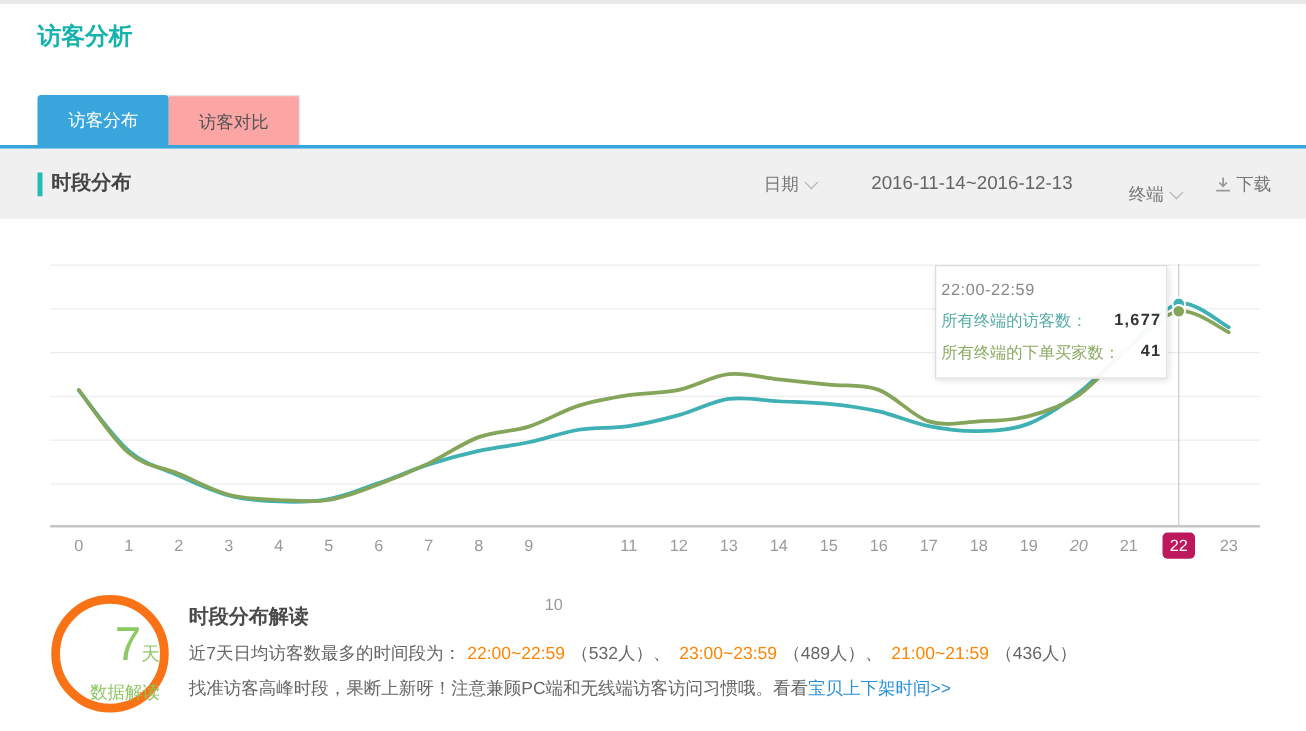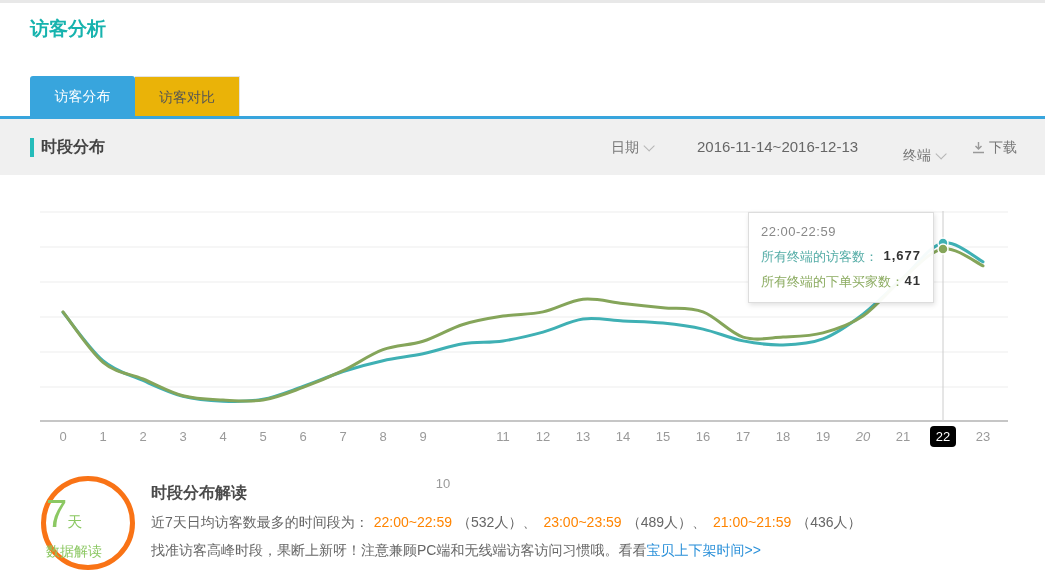--- a/index.html
+++ b/index.html
@@ -7,50 +7,50 @@
     font-family:"Liberation Sans","DejaVu Sans",sans-serif; }
   #app { position:relative; width:1045px; height:585px; background:#fff; }
 
   .top-strip { position:absolute; left:0; top:0; width:100%; height:3px; background:#e8e8e8; }
 
   .page-title { position:absolute; left:30px; top:16px; font-size:19px; font-weight:bold; color:#16b3ae; }
 
   .tabs { position:absolute; left:30px; top:76px; display:flex; height:40px; }
   .tab { width:105px; height:40px; line-height:40px; text-align:center; font-size:14px; cursor:pointer; }
   .tab.active { background:#38a5dd; color:#fff; border-radius:3px 3px 0 0; }
-  .tab.inactive { background:#eab308; color:#555; border:1px solid #e3e3e3; border-bottom:none; border-left:none; }
+  .tab.inactive { background:#fca5a5; color:#555; border:1px solid #e3e3e3; border-bottom:none; border-left:none; }
   .tab-underline { position:absolute; left:0; top:116px; width:100%; height:3px; background:#38a5dd; }
 
   .section-bar { position:absolute; left:0; top:119px; width:100%; height:56px; background:#f0f0f0; }
   .accent { position:absolute; left:30px; top:19px; width:4px; height:19px; background:#25bcba; }
   .section-title { position:absolute; left:41px; top:0; line-height:56px; font-size:16px; font-weight:bold; color:#444; }
   .ctrl { position:absolute; top:0; line-height:56px; font-size:14px; color:#777; cursor:pointer; }
   .ctrl .chev { display:inline-block; margin-left:4px; width:8px; height:8px; border-right:1px solid #b5b5b5;
     border-bottom:1px solid #b5b5b5; transform:rotate(45deg) translateY(-3px); }
   #ctrl-date { left:611px; }
   #ctrl-range { left:697px; font-size:15px; color:#666; }
   #ctrl-terminal { left:903px;margin-top:8px; }
   #ctrl-download { left:972px; }
   #ctrl-download svg { vertical-align:-2px; margin-right:4px; }
 
   #chart-svg { position:absolute; left:0; top:0; width:1045px; height:470px; }
   .x-label { position:absolute; top:429px; width:30px; text-align:center; font-size:13px; color:#9a9a9a; }
   .x-label.hl { width:26px; height:21px; line-height:21px; top:426px; background:#fea000; color:#fff;
     border-radius:4px; font-size:13px; }
 
   .tooltip { position:absolute; left:748px; top:212px; width:186px; background:rgba(255,255,255,0.95);
-    border:1px solid #ddd; box-shadow:1px 2px 5px rgba(0,0,0,0.12); padding:11px 12px; z-index:5; }
+    border:1px solid #ddd; box-shadow:1px 2px 5px rgba(0,0,0,0.12); padding:11px 4px; z-index:5; }
   .tooltip .tt-title { font-size:13px; color:#888; margin-bottom:9px; letter-spacing:0.5px; }
   .tt-row { display:flex; justify-content:space-between; font-size:13px; margin-top:7px; }
   .tt-row .tt-label-visitors { color:#54aca6; }
   .tt-row .tt-label-buyers { color:#8bab60; }
   .tt-row .tt-value { color:#333; font-weight:bold; letter-spacing:1px; }
 
-  .insight-badge { position:absolute; left:41px; top:476px; width:94px; height:94px; border:5px solid #f97316;
-    border-radius:50%; text-align:left; color:#8cc863; }
+  .insight-badge { position:absolute; left:41px; top:476px; width:94px; height:94px; border:7px solid #f97316;
+    border-radius:50%; text-align:right; color:#8cc863; }
   .insight-badge .b-top { margin-top:14px; line-height:38px; }
   .insight-badge .b-num { font-size:38px; }
   .insight-badge .b-unit { font-size:15px; }
   .insight-badge .b-caption { font-size:14px; margin-top:2px; }
 
   .insight { position:absolute; left:151px; top:483px; width:860px; }
   .insight-title { font-size:16px; font-weight:bold; color:#4a4a4a; }
   .insight-line { font-size:14px; color:#666; margin-top:9px; line-height:19px; }
   .peak-time { color:#ff8400; margin:0 5px; }
   .peak-count { color:#666; margin-right:2px; }
@@ -118,21 +118,21 @@
       <span class="x-label" style="left: 528px;">12</span>
       <span class="x-label" style="left: 568px;">13</span>
       <span class="x-label" style="left: 608px;">14</span>
       <span class="x-label" style="left: 648px;">15</span>
       <span class="x-label" style="left: 688px;">16</span>
       <span class="x-label" style="left: 728px;">17</span>
       <span class="x-label" style="left: 768px;">18</span>
       <span class="x-label" style="left: 808px;">19</span>
       <span class="x-label" style="left: 848px; font-style: italic;">20</span>
       <span class="x-label" style="left: 888px;">21</span>
-      <span class="x-label hl" style="left: 930px; background: #000000;">22</span>
+      <span class="x-label hl" style="left: 930px; background: #be185d;">22</span>
       <span class="x-label" style="left: 968px;">23</span>
     </div>
 
   <div class="tooltip">
     <div class="tt-title">22:00-22:59</div>
     <div class="tt-row">
       <span class="tt-label-visitors">所有终端的访客数：</span>
       <span class="tt-value">1,677</span>
     </div>
     <div class="tt-row">

